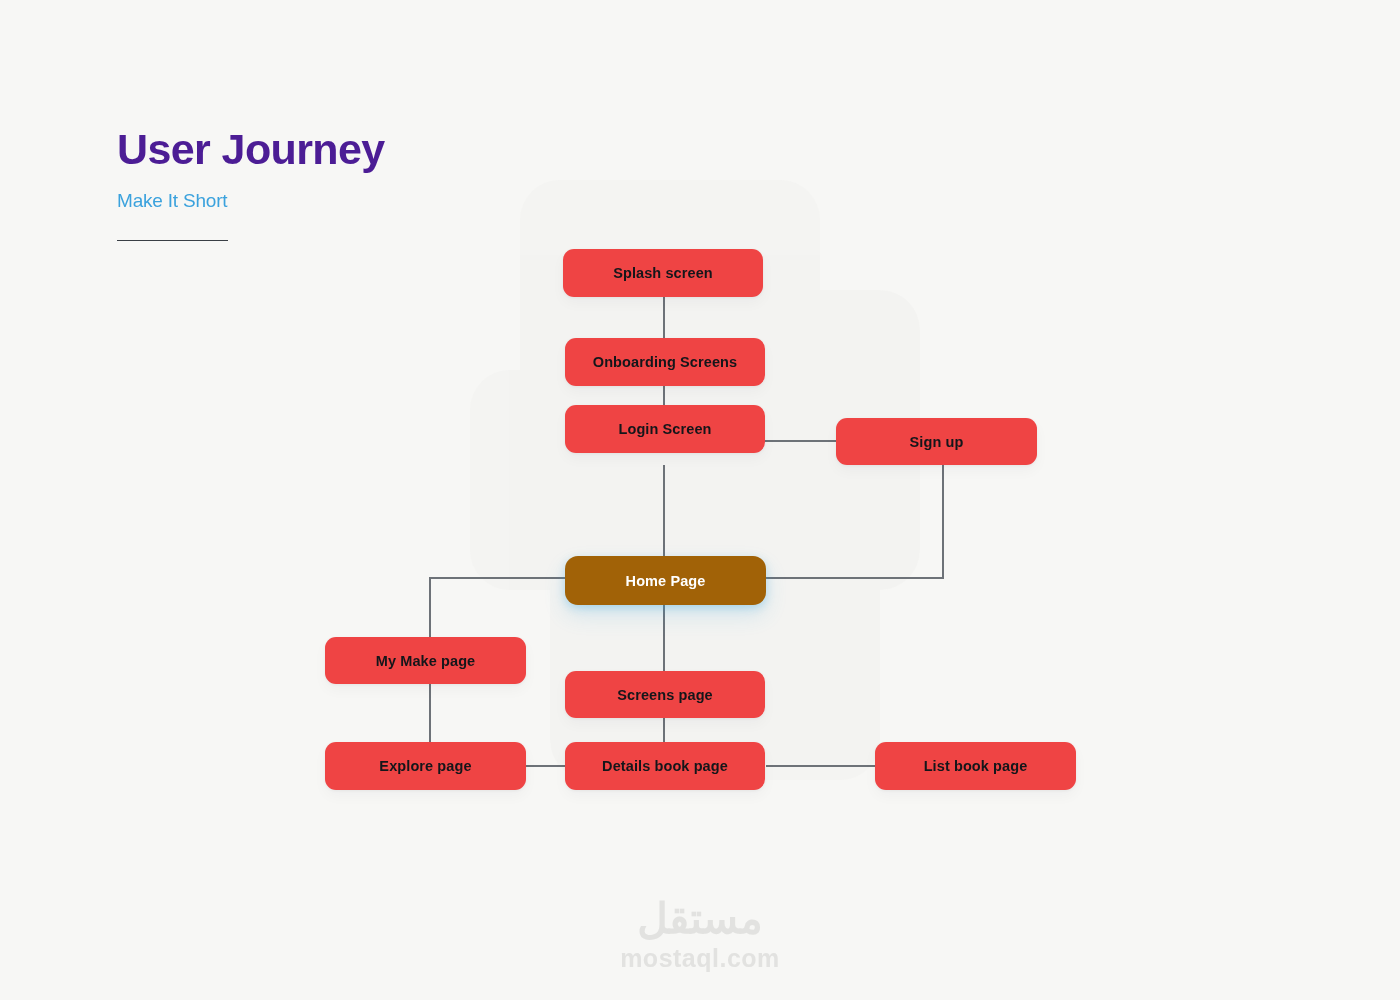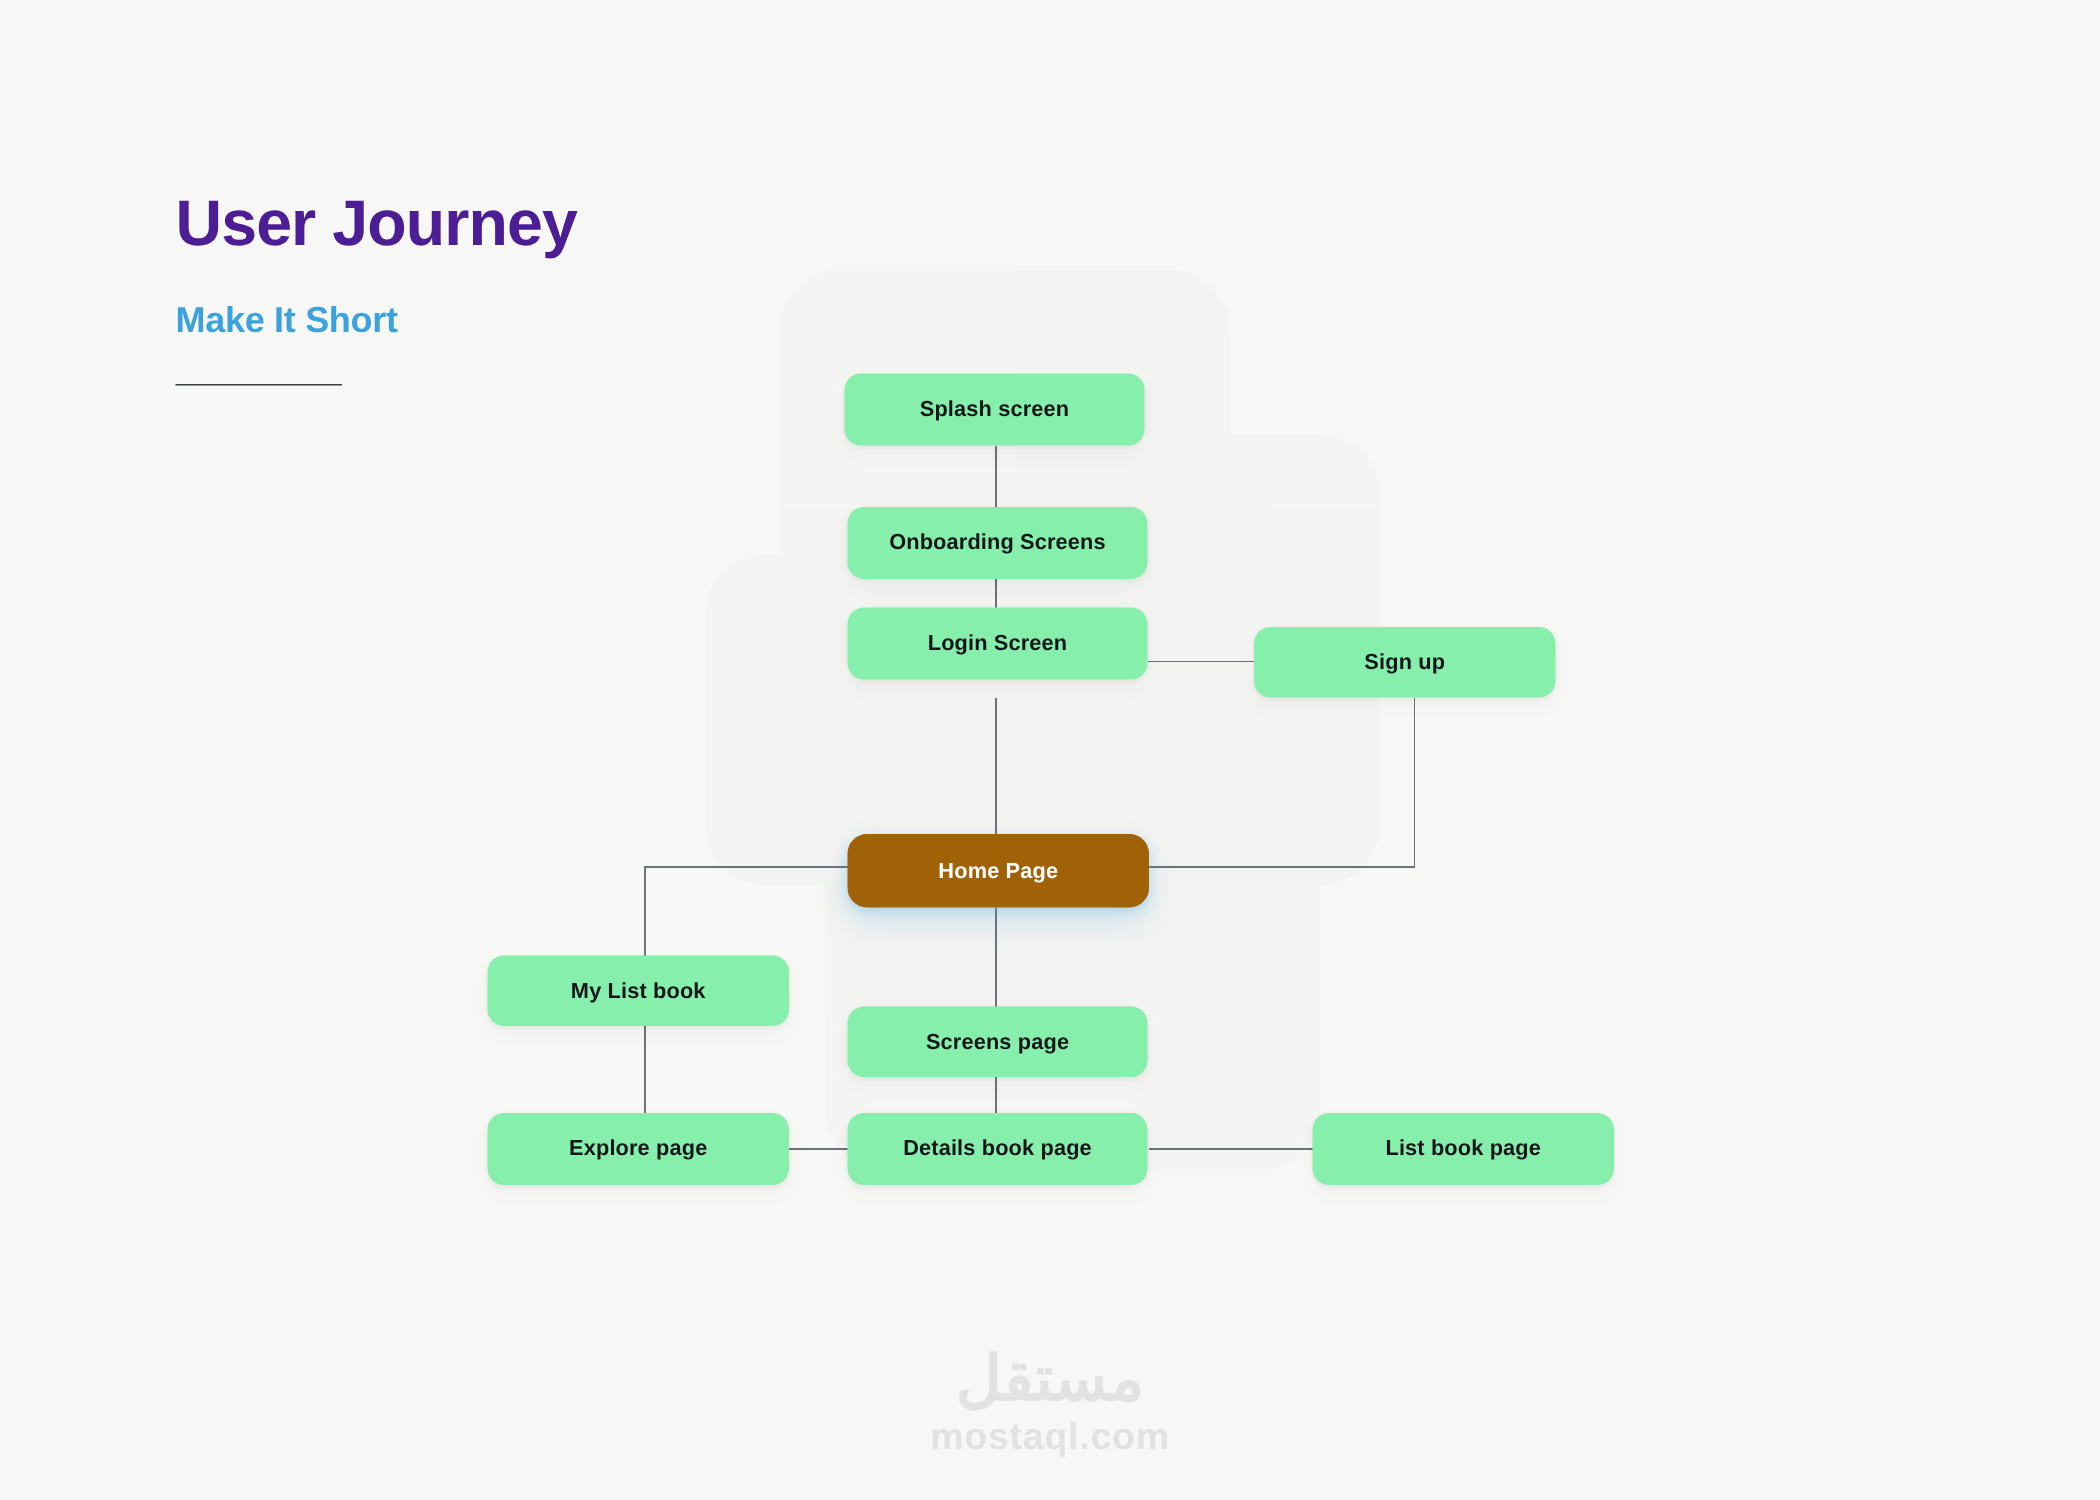--- a/index.html
+++ b/index.html
@@ -44,23 +44,23 @@
 
   .page-title {
     font-size: 43px;
     font-weight: 800;
     letter-spacing: -0.6px;
     color: #4c1d95;
     line-height: 1.15;
   }
 
   .page-subtitle {
-    margin-top: 26px;
-    font-size: 24px;
-    font-weight: 700;
+    margin-top: 16px;
+    font-size: 19px;
+    font-weight: 400;
     letter-spacing: -0.2px;
     color: #3ba2dd;
   }
 
   .title-rule {
     margin-top: 28px;
     width: 111px;
     height: 1px;
     background: #3a3f45;
   }
@@ -73,21 +73,21 @@
     pointer-events: none;
   }
 
   
   .node {
     position: absolute;
     display: flex;
     align-items: center;
     justify-content: center;
     border-radius: 11px;
-    background: #86efac;
+    background: #ef4444;
     color: #14161a;
     font-size: 14.5px;
     font-weight: 600;
     letter-spacing: 0.1px;
     text-align: center;
     box-shadow: 0 1px 3px rgba(30, 35, 45, 0.05),
                 0 6px 14px rgba(30, 35, 45, 0.035);
   }
 
   .node.primary {
@@ -198,21 +198,21 @@
 
   <div class="node n-signup">
     <span>Sign up</span>
   </div>
 
   <div class="node primary n-home">
     <span>Home Page</span>
   </div>
 
   <div class="node n-mylist">
-    <span>My List book</span>
+    <span>My Make page</span>
   </div>
 
   <div class="node n-search">
     <span>Screens page</span>
   </div>
 
   <div class="node n-explore">
     <span>Explore page</span>
   </div>
 

